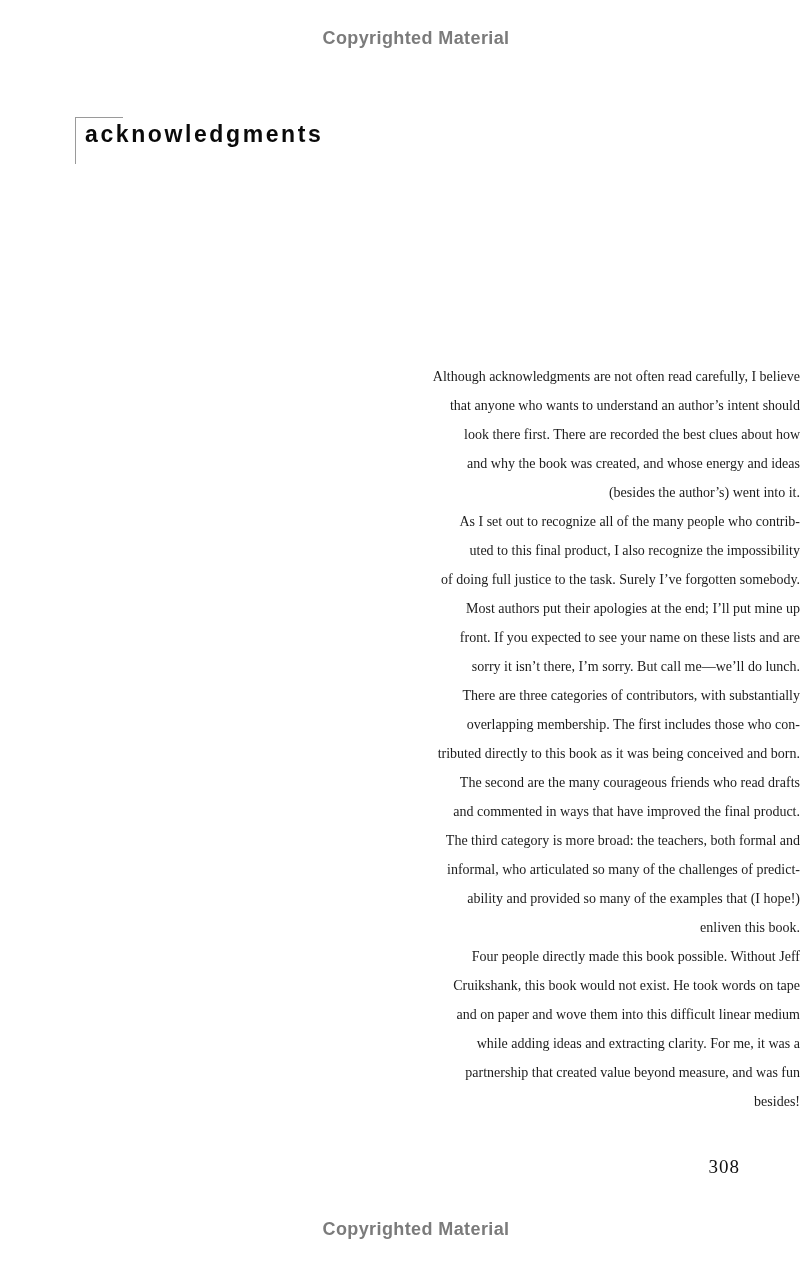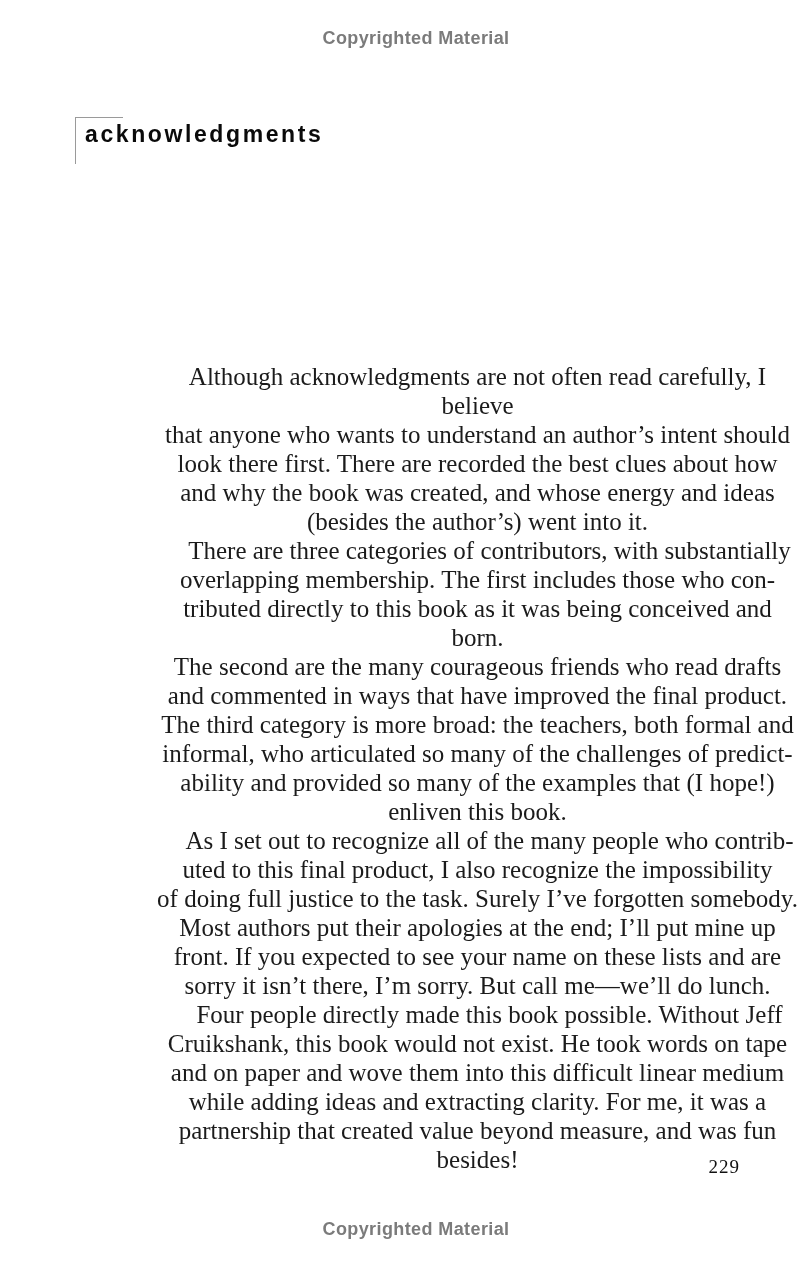--- a/index.html
+++ b/index.html
@@ -45,24 +45,24 @@
     color: #0a0a0a;
   }
   .body-text {
     position: absolute;
     left: 155px;
     top: 362px;
     width: 645px;
     color: #1b1b1b;
   }
   .body-text p {
-    font-size: 25px;
+    font-size: 14px;
     line-height: 29px;
     white-space: pre-line;
-    text-align: center;
+    text-align: right;
   }
   .body-text p.indent { text-indent: 24px; }
   .page-number {
     position: absolute;
     left: 640px;
     top: 1156px;
     width: 100px;
     text-align: right;
     font-size: 19px;
     letter-spacing: 1px;
@@ -79,40 +79,40 @@
   <div class="corner-bracket"></div>
 
   <h1 class="chapter-heading">acknowledgments</h1>
 
   <div class="body-text">
     <p>Although acknowledgments are not often read carefully, I believe
 that anyone who wants to understand an author’s intent should
 look there first. There are recorded the best clues about how
 and why the book was created, and whose energy and ideas
 (besides the author’s) went into it.</p>
+    <p class="indent">As I set out to recognize all of the many people who contrib-
+uted to this final product, I also recognize the impossibility
+of doing full justice to the task. Surely I’ve forgotten somebody.
+Most authors put their apologies at the end; I’ll put mine up
+front. If you expected to see your name on these lists and are
+sorry it isn’t there, I’m sorry. But call me—we’ll do lunch.</p>
     <p class="indent">There are three categories of contributors, with substantially
 overlapping membership. The first includes those who con-
 tributed directly to this book as it was being conceived and born.
 The second are the many courageous friends who read drafts
 and commented in ways that have improved the final product.
 The third category is more broad: the teachers, both formal and
 informal, who articulated so many of the challenges of predict-
 ability and provided so many of the examples that (I hope!)
 enliven this book.</p>
-    <p class="indent">As I set out to recognize all of the many people who contrib-
-uted to this final product, I also recognize the impossibility
-of doing full justice to the task. Surely I’ve forgotten somebody.
-Most authors put their apologies at the end; I’ll put mine up
-front. If you expected to see your name on these lists and are
-sorry it isn’t there, I’m sorry. But call me—we’ll do lunch.</p>
     <p class="indent">Four people directly made this book possible. Without Jeff
 Cruikshank, this book would not exist. He took words on tape
 and on paper and wove them into this difficult linear medium
 while adding ideas and extracting clarity. For me, it was a
 partnership that created value beyond measure, and was fun
 besides!</p>
   </div>
 
-  <div class="page-number">229</div>
+  <div class="page-number">308</div>
 
   <div class="watermark bottom">Copyrighted Material</div>
 
 </div>
 
 </body></html>

